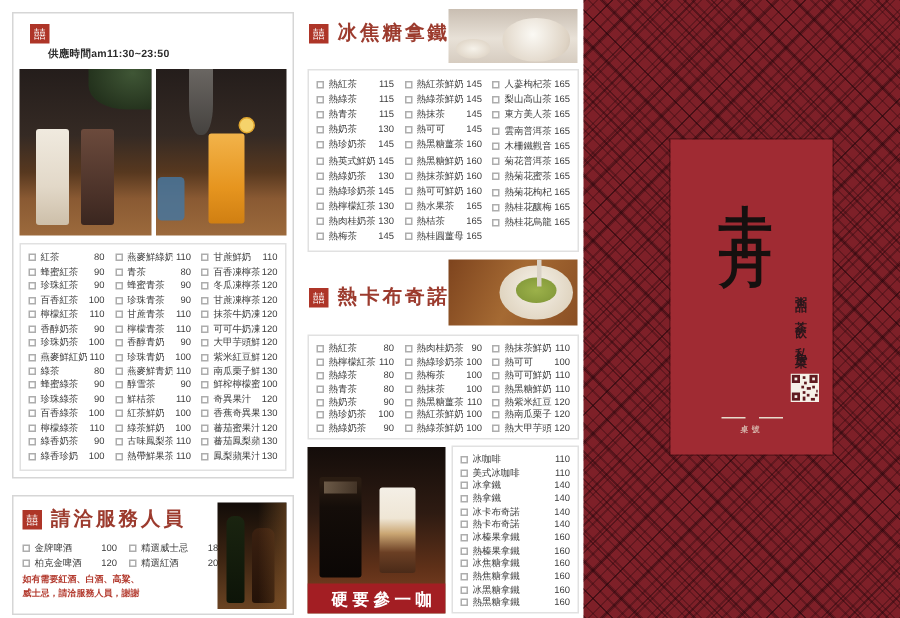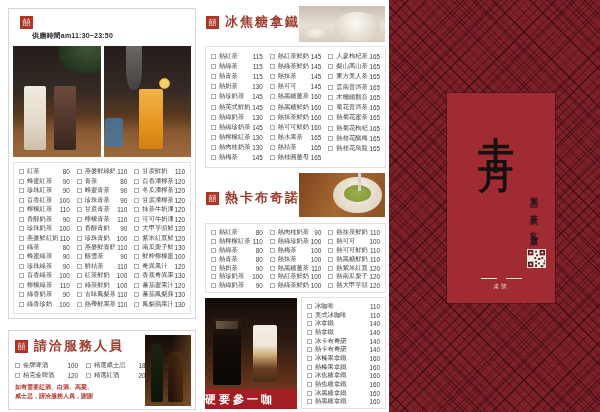--- a/index.html
+++ b/index.html
@@ -40,21 +40,21 @@
      background:linear-gradient(180deg,#c9beb2,#e8e1d7 55%,#d6ccc0);}
   #list-hot{position:absolute;left:205px;top:46px;width:181px;height:122px;}
   #warm-head{position:absolute;left:206px;top:189px;}
   #photo-matcha{position:absolute;left:299px;top:173px;width:86px;height:44px;
      background:linear-gradient(115deg,#7e441e,#a56a33 50%,#8a4f24);}
   #list-warm{position:absolute;left:205px;top:223px;width:181px;height:70px;}
   #photo-coffee{position:absolute;left:205px;top:298px;width:92px;height:111px;
      background:linear-gradient(180deg,#140d0a,#2e1b12 40%,#5e3018 72%,#7e4222 94%);}
   #list-coffee{position:absolute;left:301px;top:297px;width:85px;height:112px;}
   .banner{position:absolute;left:0;bottom:0;width:100%;height:20px;background:#a31e23;color:#fff;
-     display:flex;align-items:center;justify-content:flex-start;font-size:11px;font-weight:bold;letter-spacing:3px;}
+     display:flex;align-items:center;justify-content:center;font-size:11px;font-weight:bold;letter-spacing:3px;padding-left:10px;}
   
   #card-alc{position:absolute;left:8px;top:330px;width:188px;height:80px;border:1px solid #d6d6d6;
             padding:6px 6px 4px;}
   #alc-cols{display:flex;gap:8px;margin-top:5px;width:134px;}
   #alc-cols .mcol{flex:1;}
   #alc-cols .row{height:10px;}
   #alc-note{margin-top:3px;font-size:6px;font-weight:bold;color:#b33a2e;line-height:1.55;width:134px;}
   #photo-bottles{position:absolute;right:4px;top:4px;width:46px;height:71px;
      background:linear-gradient(180deg,#120c08,#3c2412 52%,#6a4322);}
   

